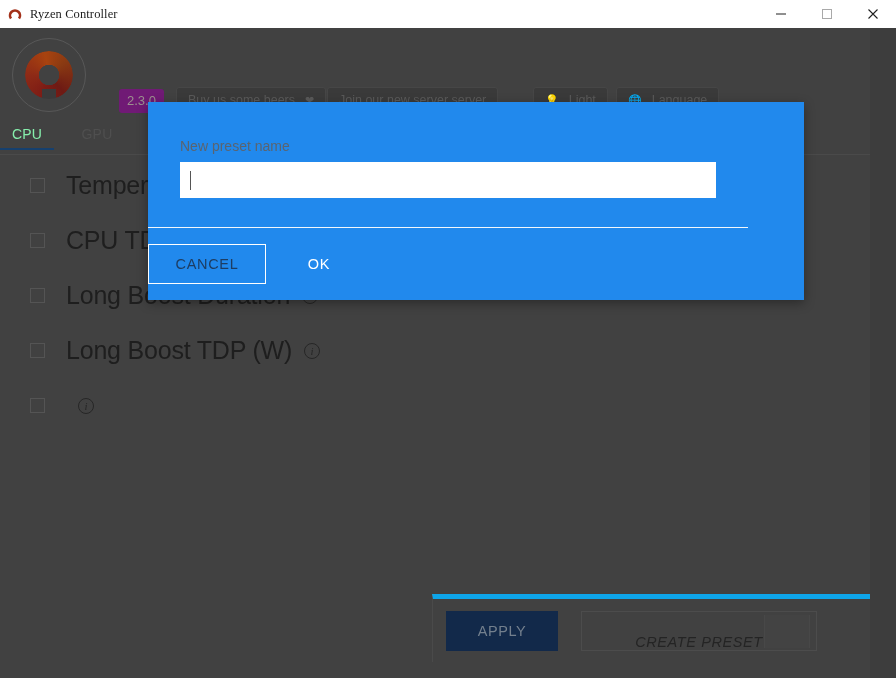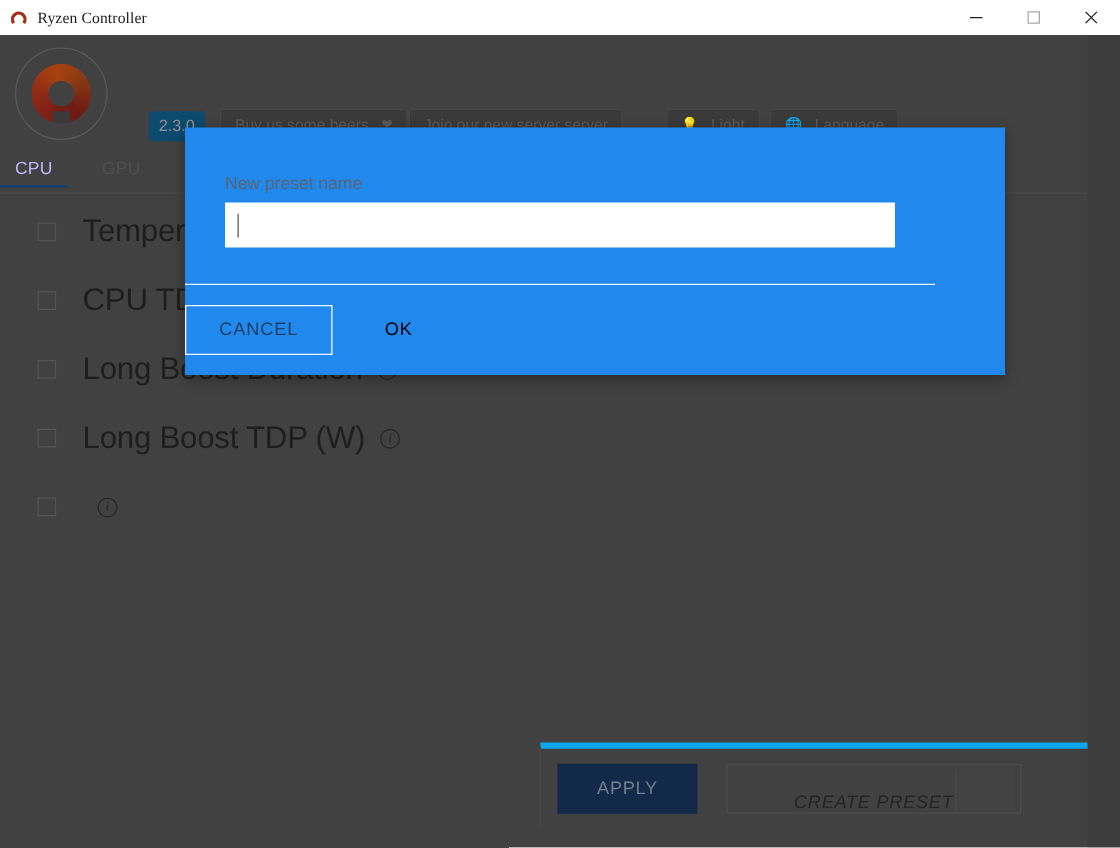--- a/index.html
+++ b/index.html
@@ -102,21 +102,21 @@
     left: 50%;
     bottom: -2px;
     transform: translateX(-50%);
     width: 14px; height: 12px;
     background: #3a3a3a;
   }
 
   .version-badge {
     position: absolute;
     left: 119px; top: 61px;
-    background: #0c4a6e;
+    background: #701a75;
     color: #9c8f8f;
     font-size: 13px;
     padding: 5px 8px 6px 8px;
     border-radius: 3px;
     line-height: 1;
   }
   .hdr-btn {
     position: absolute;
     top: 59px;
     height: 26px;
@@ -150,21 +150,21 @@
   }
   .tab {
     width: 54px;
     text-align: center;
     font-size: 14px;
     color: #2e2e2e;
     padding-bottom: 8px;
     letter-spacing: 0.2px;
   }
   .tab.active {
-    color: #c4b5fd;
+    color: #86efac;
     box-shadow: inset 0 -2px 0 0 #16406e;
   }
   .tab:nth-child(2) { margin-left: 16px; color: #4f4f4f; }
 
   
   .settings {
     position: absolute;
     left: 0; top: 130px;
     width: 840px;
   }
@@ -299,21 +299,21 @@
     border: 1px solid #ffffff;
     box-sizing: border-box;
     color: #1d3d63;
     font-size: 14.5px;
     letter-spacing: 0.7px;
     display: flex; align-items: center; justify-content: center;
   }
   .btn-ok {
     margin-left: 30px;
     width: 46px; height: 40px;
-    color: #000000;
+    color: #ffffff;
     font-size: 14.5px;
     letter-spacing: 0.7px;
     display: flex; align-items: center; justify-content: center;
   }
 </style>
 </head>
 <body>
 
 <div id="app">
 

